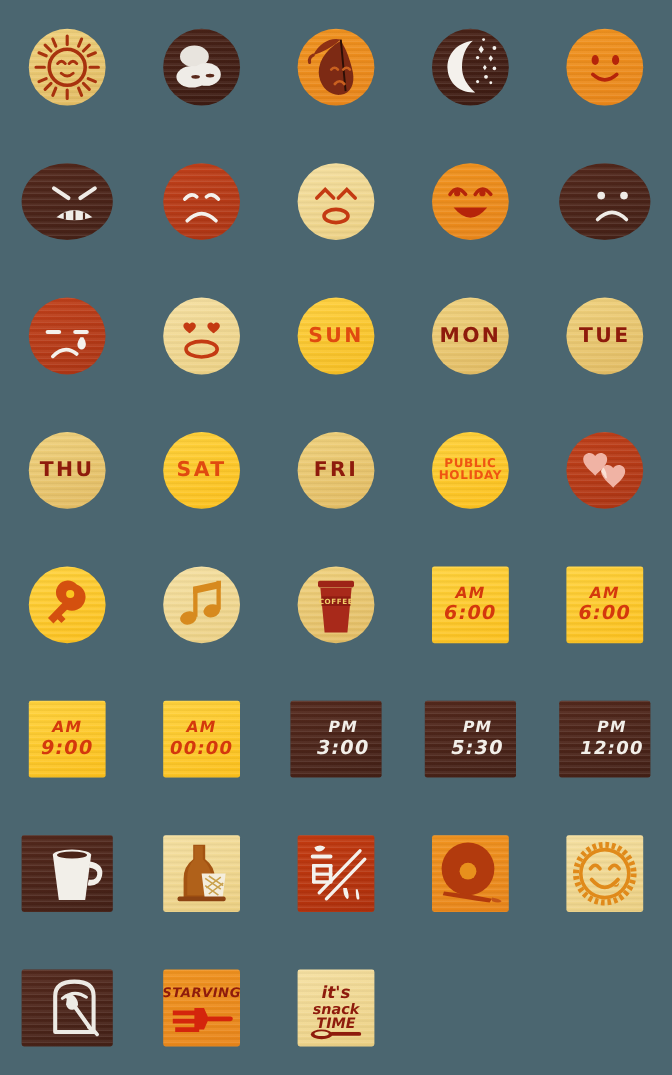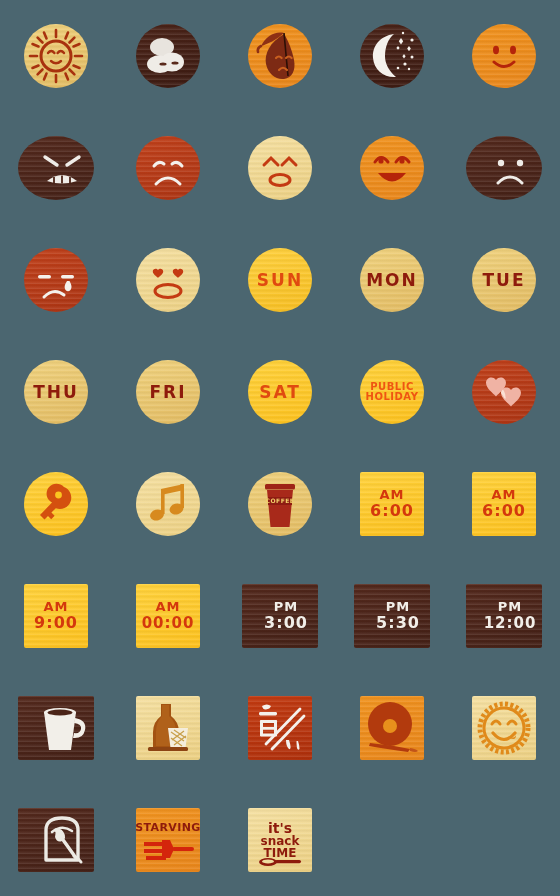--- a/index.html
+++ b/index.html
@@ -32,21 +32,21 @@
   .sticker {
     width: 64px;
     height: 64px;
     position: relative;
     display: flex;
     align-items: center;
     justify-content: center;
     overflow: hidden;
   }
   .round { border-radius: 50%; }
-  .square { border-radius: 2px; }
+  .square { border-radius: 2px; font-style: italic; }
 
   
   .grain::after {
     content: "";
     position: absolute;
     inset: 0;
     pointer-events: none;
     background: repeating-linear-gradient(
       to bottom,
       rgba(255,255,255,0.10) 0px,
@@ -284,28 +284,28 @@
   </div>
 
 
   <div class="cell">
     <div class="sticker round grain bg-tan">
       <div class="tile-text day-text">THU</div>
     </div>
   </div>
 
   <div class="cell">
+    <div class="sticker round grain bg-brightyl">
+      <div class="tile-text day-sat">SAT</div>
+    </div>
+  </div>
+
+  <div class="cell">
     <div class="sticker round grain bg-tan">
       <div class="tile-text day-text">FRI</div>
-    </div>
-  </div>
-
-  <div class="cell">
-    <div class="sticker round grain bg-brightyl">
-      <div class="tile-text day-sat">SAT</div>
     </div>
   </div>
 
   <div class="cell">
     <div class="sticker round grain bg-brightyl">
       <div class="tile-text holiday-text">
         <span>PUBLIC</span><br>
         <span>HOLIDAY</span>
       </div>
     </div>

